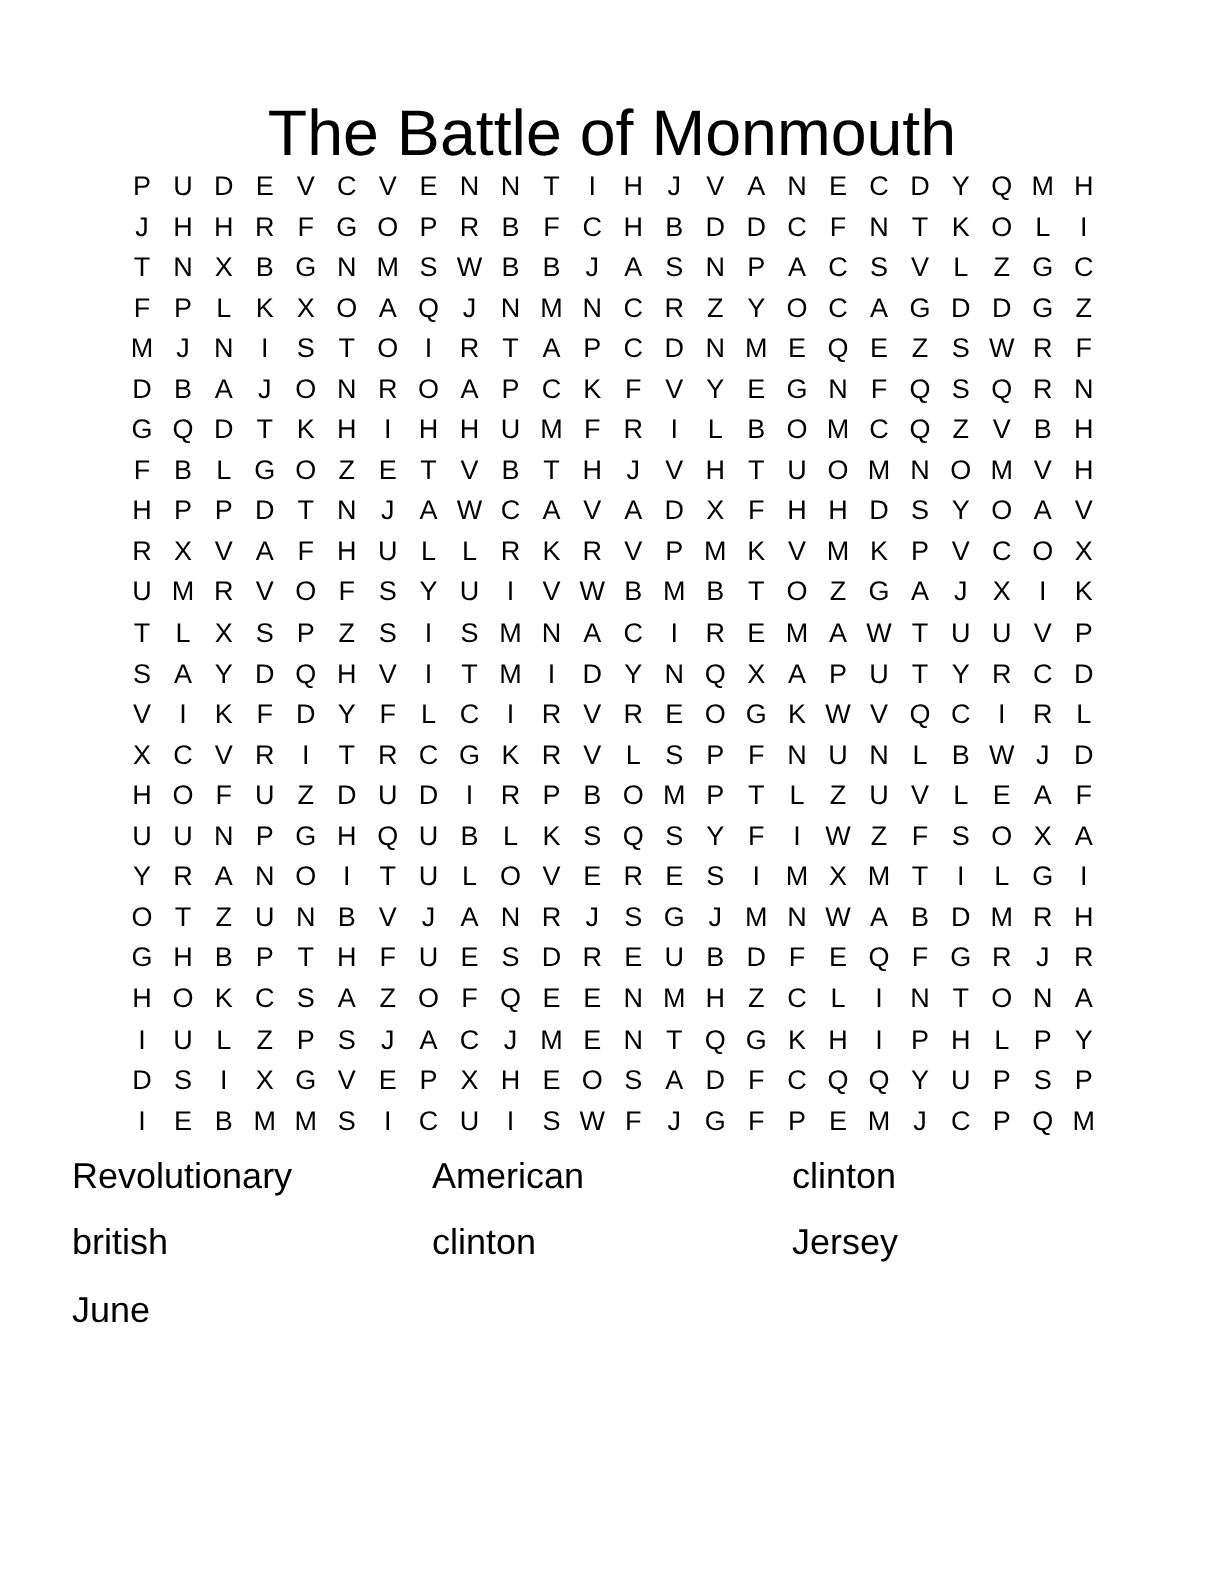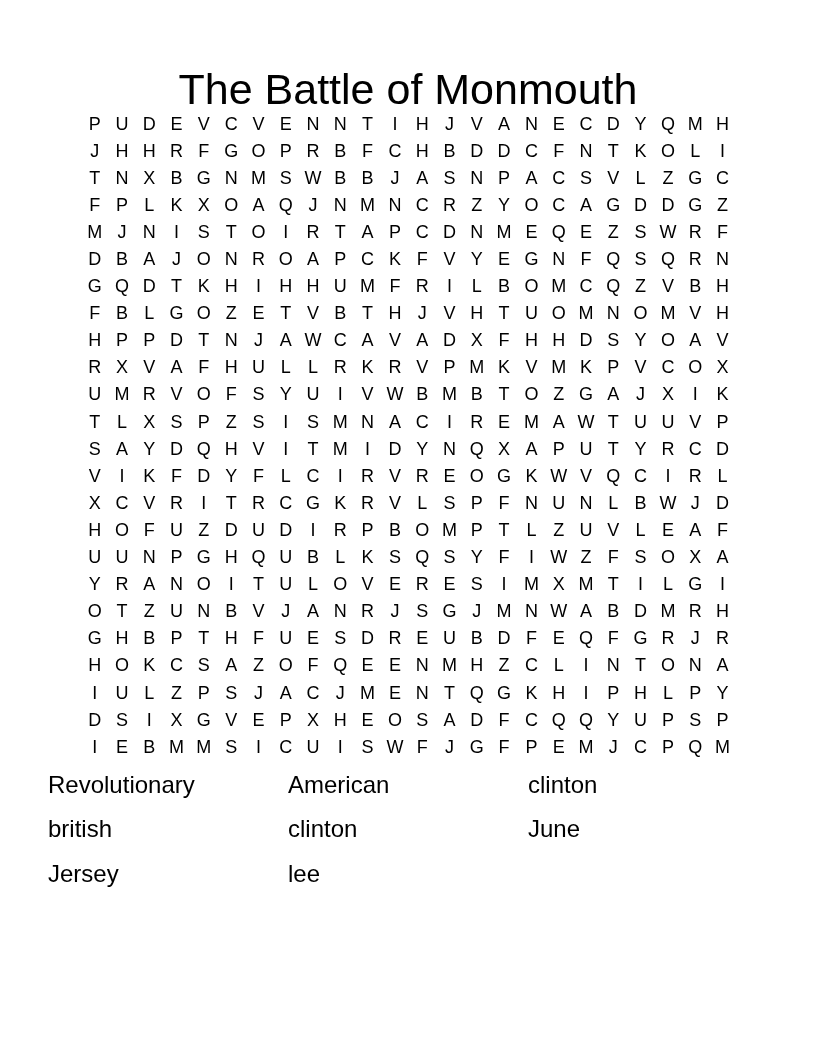--- a/index.html
+++ b/index.html
@@ -644,16 +644,15 @@
     <span class="ws-cell">Q</span>
     <span class="ws-cell">M</span>
   </div>
 
 <div class="word-list">
     <div class="word-item">Revolutionary</div>
     <div class="word-item">American</div>
     <div class="word-item">clinton</div>
     <div class="word-item">british</div>
     <div class="word-item">clinton</div>
+    <div class="word-item">Jersey</div>
     <div class="word-item">June</div>
-    <div class="word-item">Jersey</div>
-    <div class="word-item">lee</div>
   </div>
 
 </body></html>

